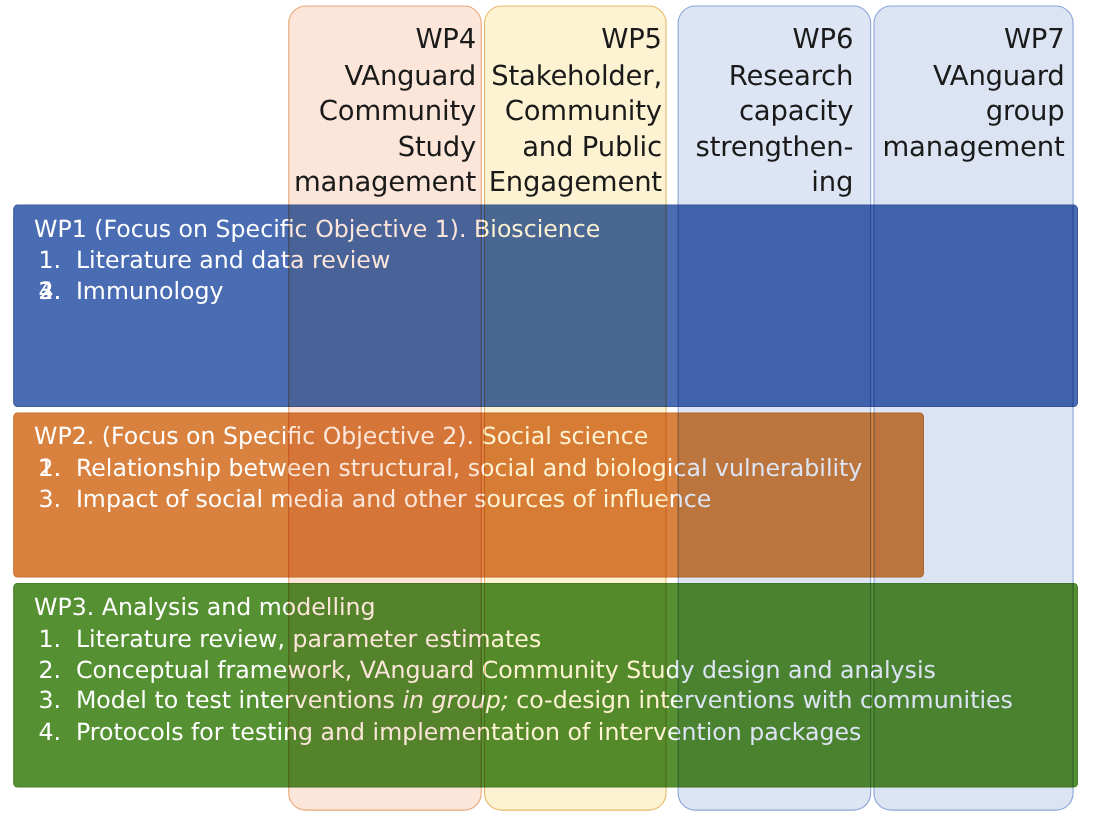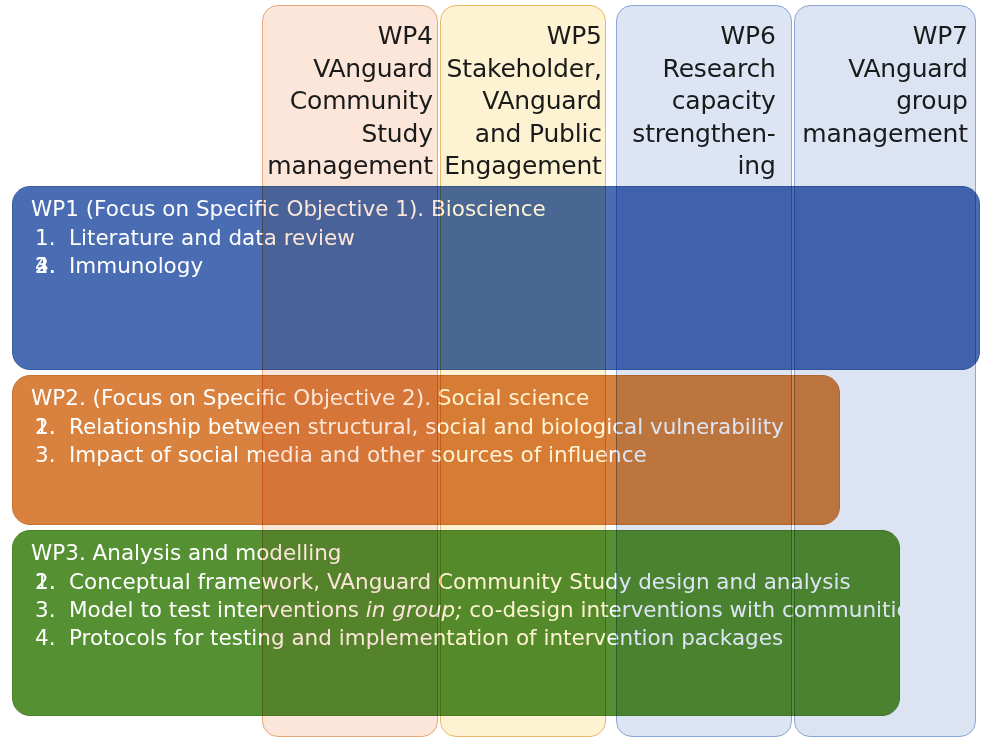--- a/index.html
+++ b/index.html
@@ -25,21 +25,21 @@
     letter-spacing:-0.2px;
     padding:0 4px;
     white-space:pre-line;
     font-family:"DejaVu Sans",sans-serif;
     text-align:right;
   }
 
   
   .row{
     position:absolute;
-    border-radius:18px;
+    border-radius:4px;
     box-sizing:border-box;
     z-index:2;
     padding:8px 0 8px 18px;
     color:#ffffff;
   }
   .row .rowtitle{
     font-size:21.5px;
     line-height:1.30;
     color:#ffffff;
     margin:0 0 1px 0;
@@ -79,21 +79,21 @@
     <div class="coltext">WP4
 VAnguard
 Community
 Study
 management</div>
   </div>
 
   <div class="col" style="left:440px;top:5px;width:166px;height:732px;background:#fdf3d2;border:1.5px solid #e8b96a;">
     <div class="coltext">WP5
 Stakeholder,
-VAnguard
+Community
 and Public
 Engagement</div>
   </div>
 
   <div class="col" style="left:616px;top:5px;width:176px;height:732px;background:#dde5f4;border:1.5px solid #8aa6d8;">
     <div class="coltext">WP6
 Research
 capacity
 strengthen-
 ing</div>
@@ -118,23 +118,23 @@
 
   <div class="row blend" style="left:12px;top:375px;width:828px;height:150px;background:#d98240;border:1.5px solid #c9722f;">
     <div class="rowtitle">WP2. (Focus on Specific Objective 2). Social science</div>
     <ol>
       <li><span class="num">1.</span></li>
       <li><span class="num">2.</span><span>Relationship between structural, social and biological vulnerability</span></li>
       <li><span class="num">3.</span><span>Impact of social media and other sources of influence</span></li>
     </ol>
   </div>
 
-  <div class="row blend" style="left:12px;top:530px;width:888px;height:186px;background:#559132;border:1.5px solid #4a8029;">
+  <div class="row blend" style="left:12px;top:530px;width:968px;height:186px;background:#559132;border:1.5px solid #4a8029;">
     <div class="rowtitle">WP3. Analysis and modelling</div>
     <ol>
-      <li><span class="num">1.</span></li>
+      <li><span class="num">1.</span><span>Literature review, parameter estimates</span></li>
       <li><span class="num">2.</span><span>Conceptual framework, VAnguard Community Study design and analysis</span></li>
       <li><span class="num">3.</span><span>Model to test interventions </span><span class="ital">in group;</span><span> co-design interventions with communities</span></li>
       <li><span class="num">4.</span><span>Protocols for testing and implementation of intervention packages</span></li>
     </ol>
   </div>
 
 </div>
 
 </body></html>

